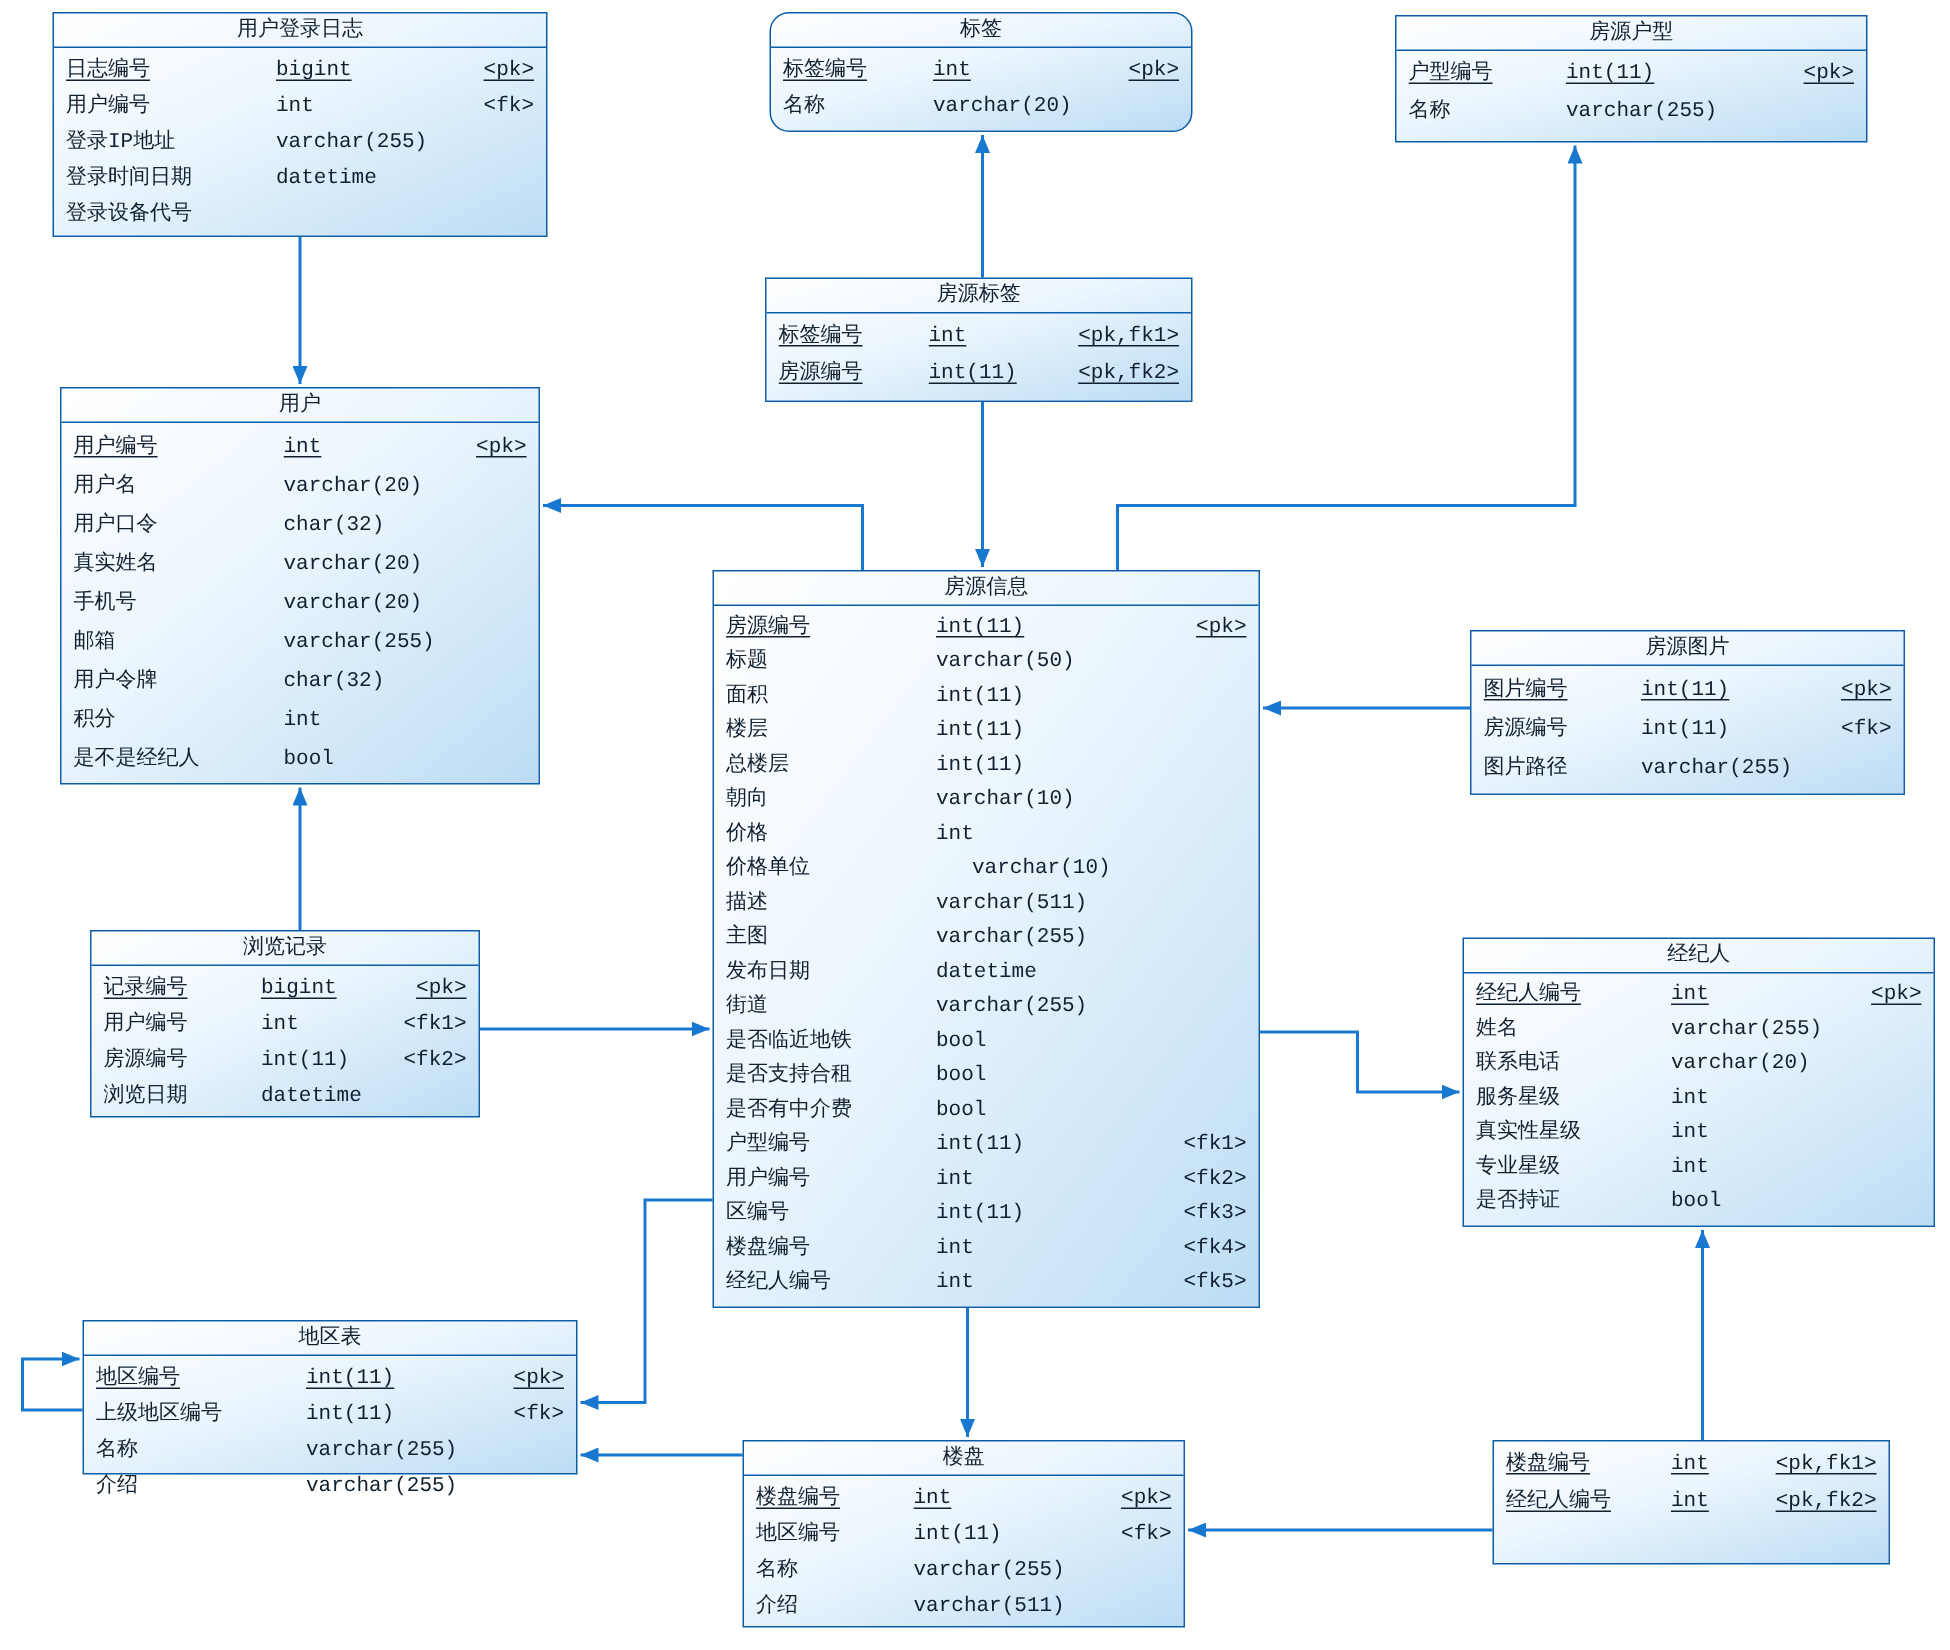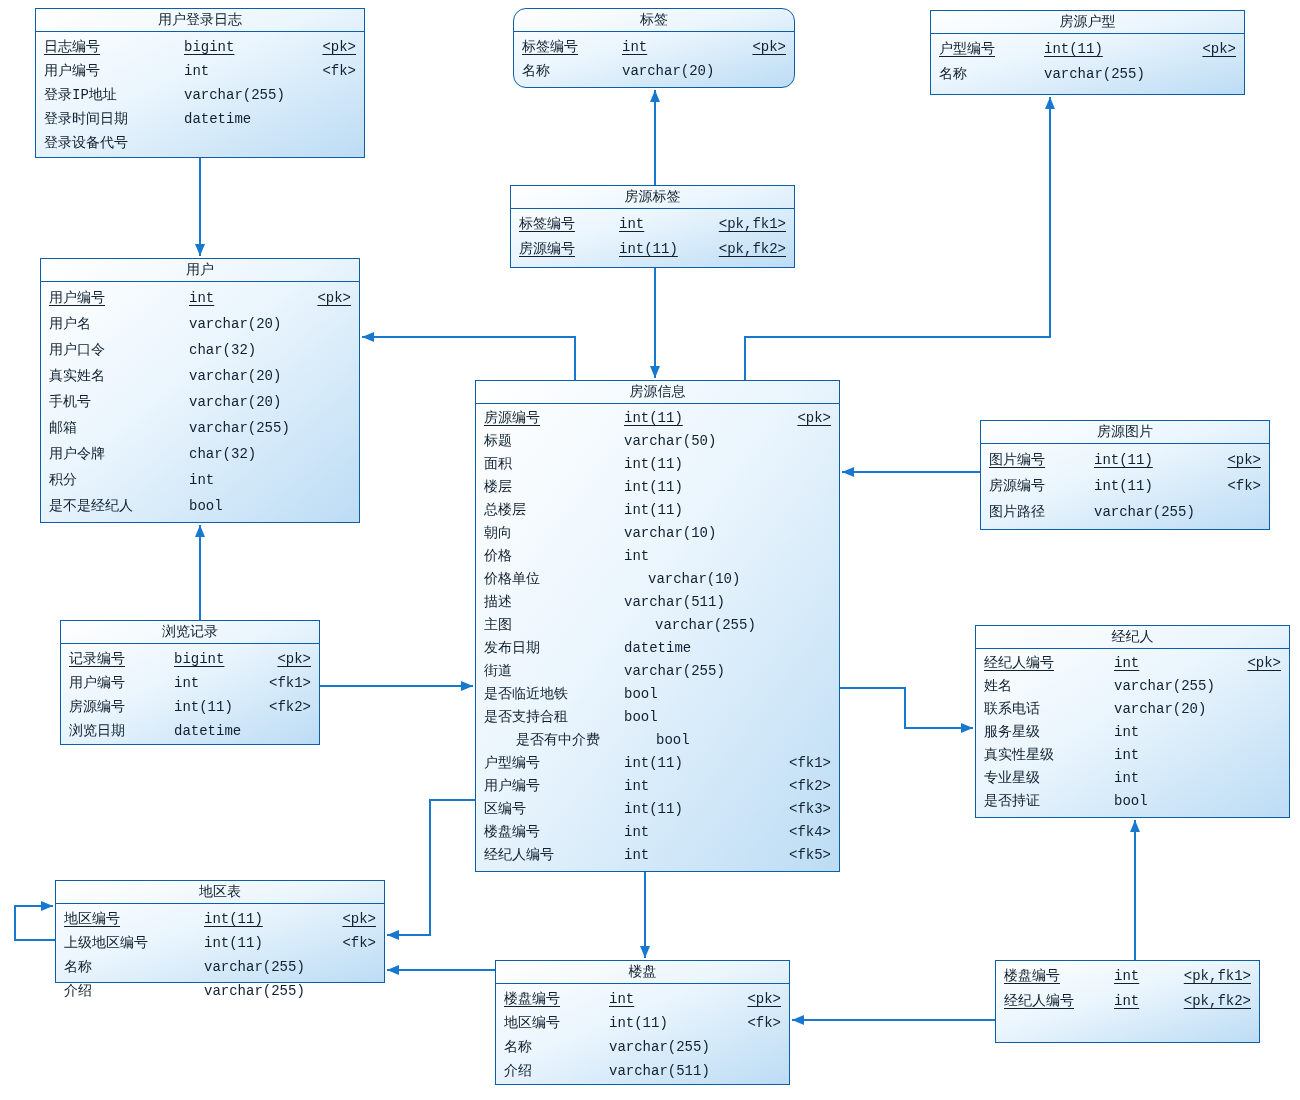--- a/index.html
+++ b/index.html
@@ -218,21 +218,21 @@
           <div class="crow" style="height: 23px; line-height: 23px; gap: 24px;">
             <span class="cname" style="width: 140px;">价格单位</span>
             <span class="ctype">varchar(10)</span>
             <span class="ckey"></span>
           </div>
           <div class="crow" style="height: 23px; line-height: 23px; justify-content: flex-end;">
             <span class="cname" style="width: 140px;">描述</span>
             <span class="ctype">varchar(511)</span>
             <span class="ckey"></span>
           </div>
-          <div class="crow" style="height: 23px; line-height: 23px; gap: 31px;">
+          <div class="crow" style="height: 23px; line-height: 23px;">
             <span class="cname" style="width: 140px;">主图</span>
             <span class="ctype">varchar(255)</span>
             <span class="ckey"></span>
           </div>
           <div class="crow" style="height: 23px; line-height: 23px;">
             <span class="cname" style="width: 140px;">发布日期</span>
             <span class="ctype">datetime</span>
             <span class="ckey"></span>
           </div>
           <div class="crow" style="height: 23px; line-height: 23px;">
@@ -244,21 +244,21 @@
             <span class="cname" style="width: 140px;">是否临近地铁</span>
             <span class="ctype">bool</span>
             <span class="ckey"></span>
           </div>
           <div class="crow" style="height: 23px; line-height: 23px;">
             <span class="cname" style="width: 140px;">是否支持合租</span>
             <span class="ctype">bool</span>
             <span class="ckey"></span>
           </div>
           <div class="crow" style="height: 23px; line-height: 23px;">
-            <span class="cname" style="width: 140px; margin-left: 32px;">是否有中介费</span>
+            <span class="cname" style="width: 140px;">是否有中介费</span>
             <span class="ctype">bool</span>
             <span class="ckey"></span>
           </div>
           <div class="crow" style="height: 23px; line-height: 23px;">
             <span class="cname" style="width: 140px;">户型编号</span>
             <span class="ctype">int(11)</span>
             <span class="ckey">&lt;fk1&gt;</span>
           </div>
           <div class="crow" style="height: 23px; line-height: 23px;">
             <span class="cname" style="width: 140px;">用户编号</span>

